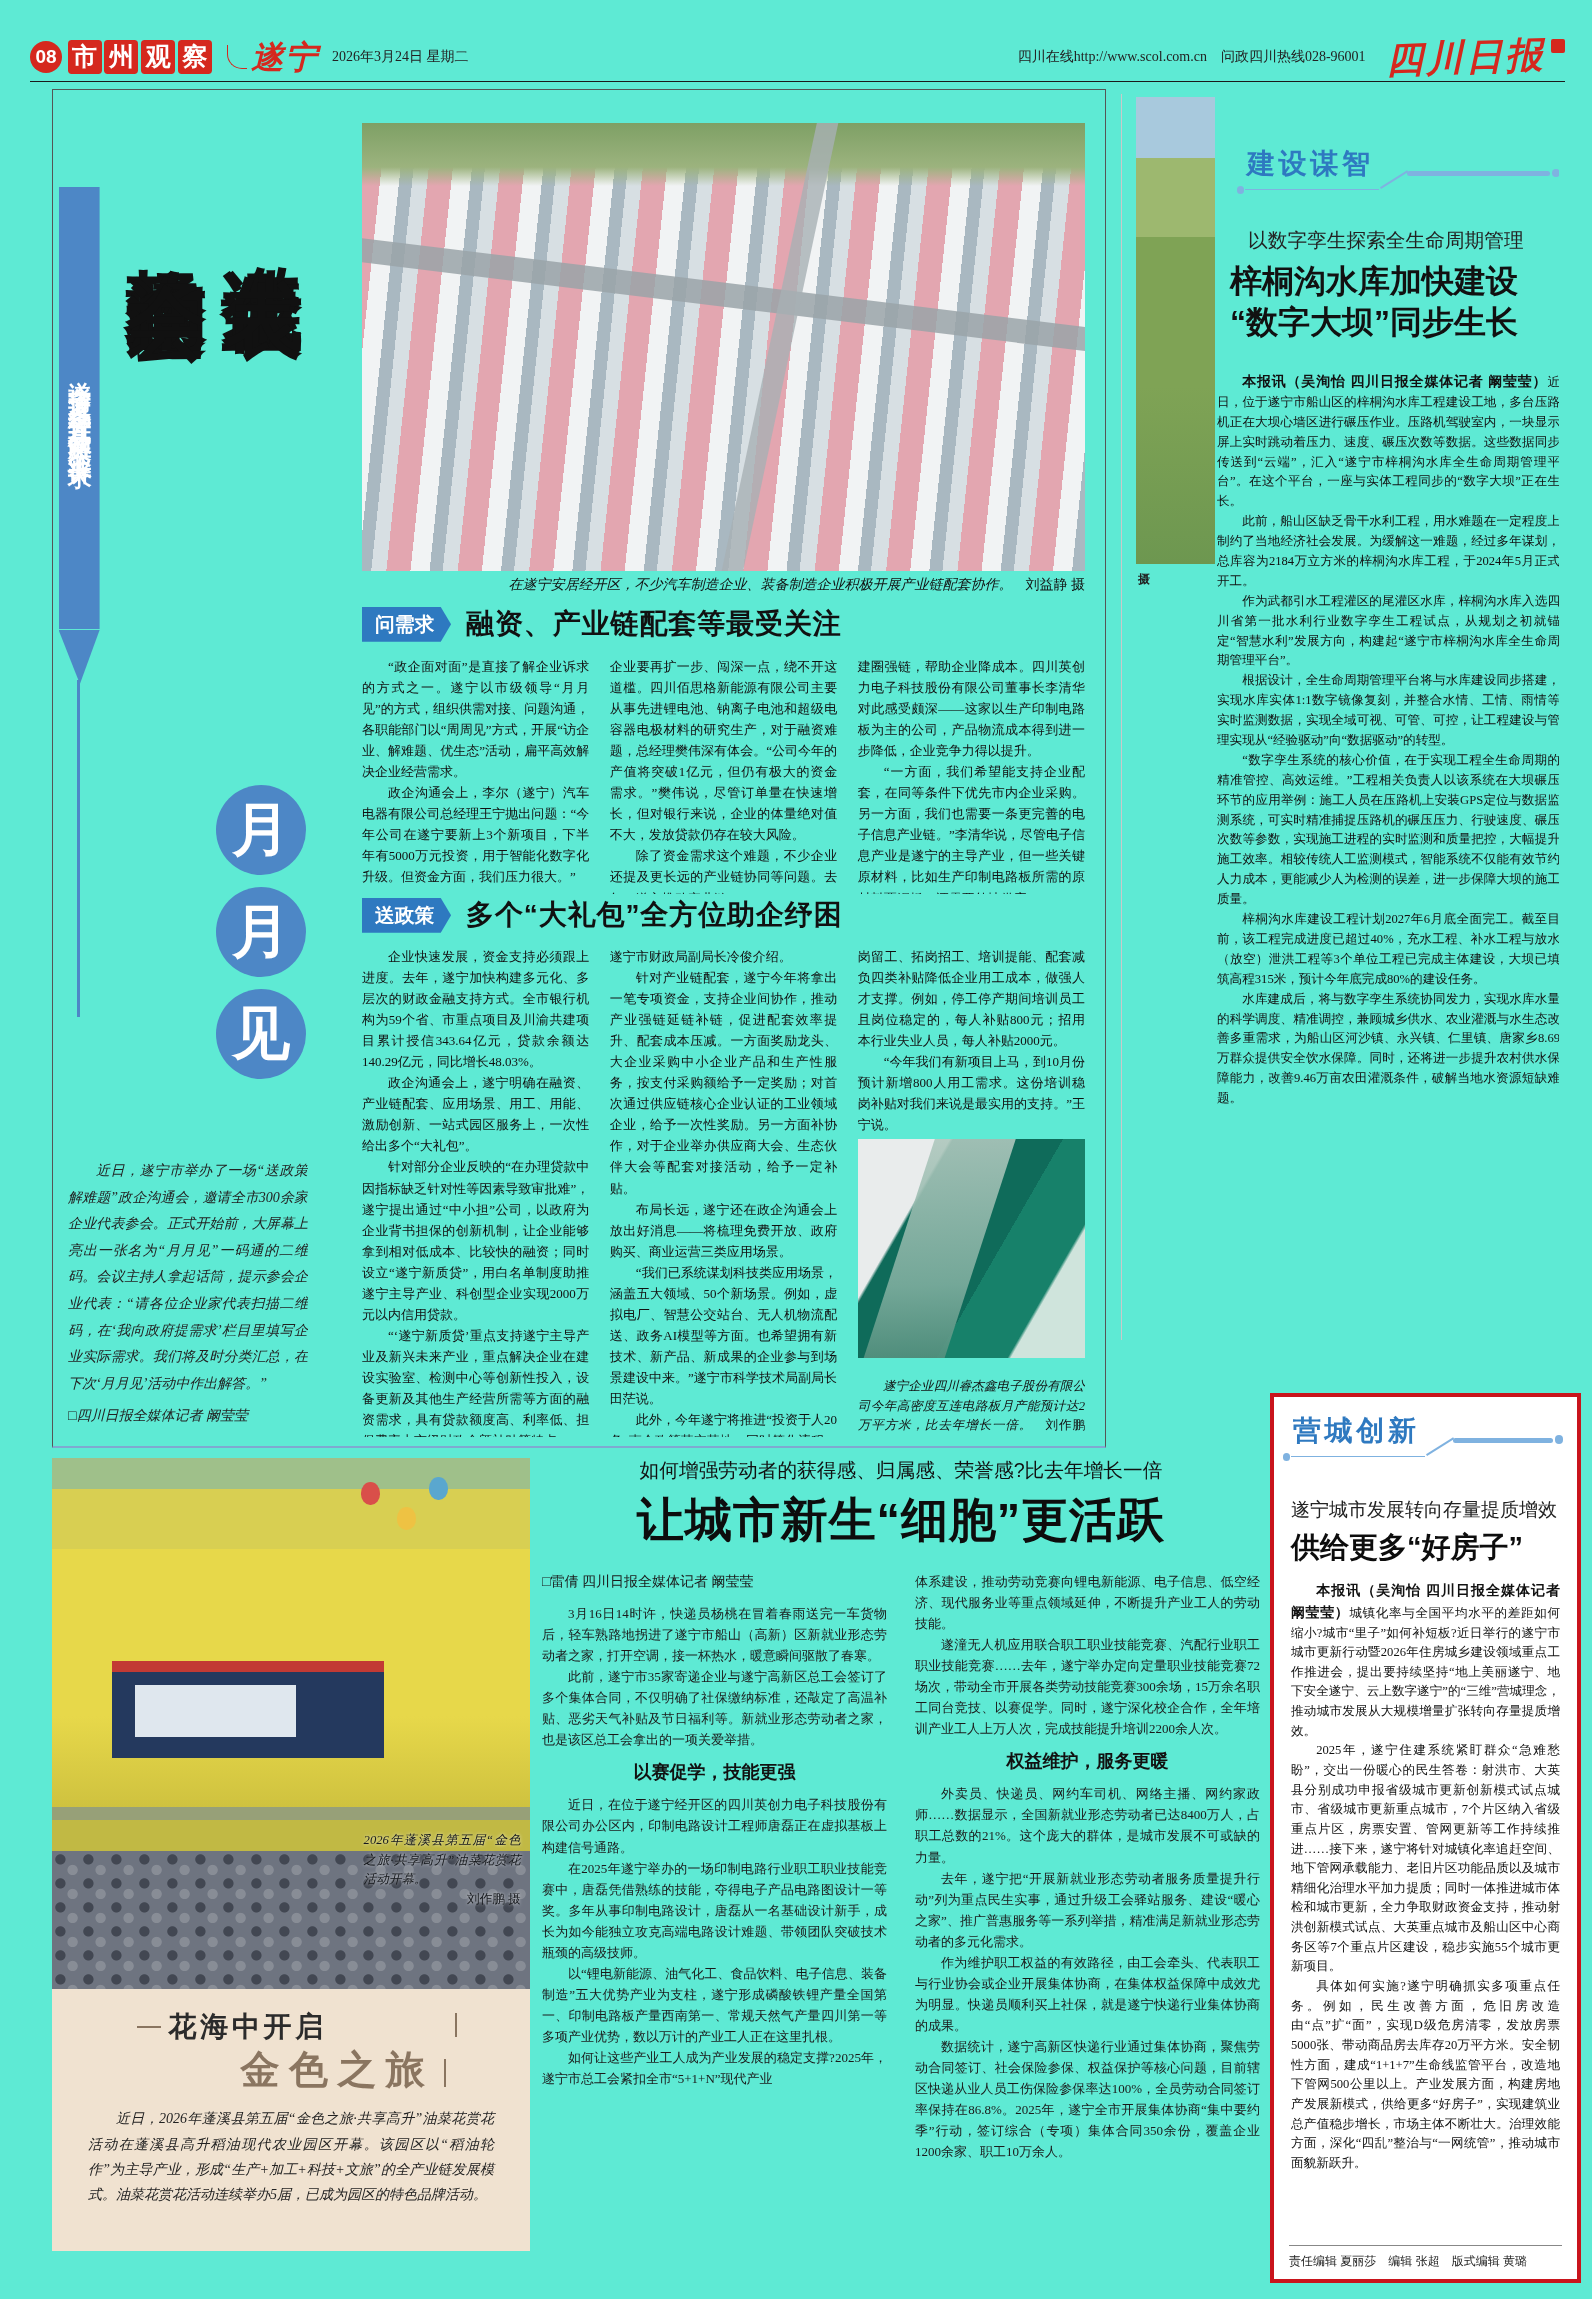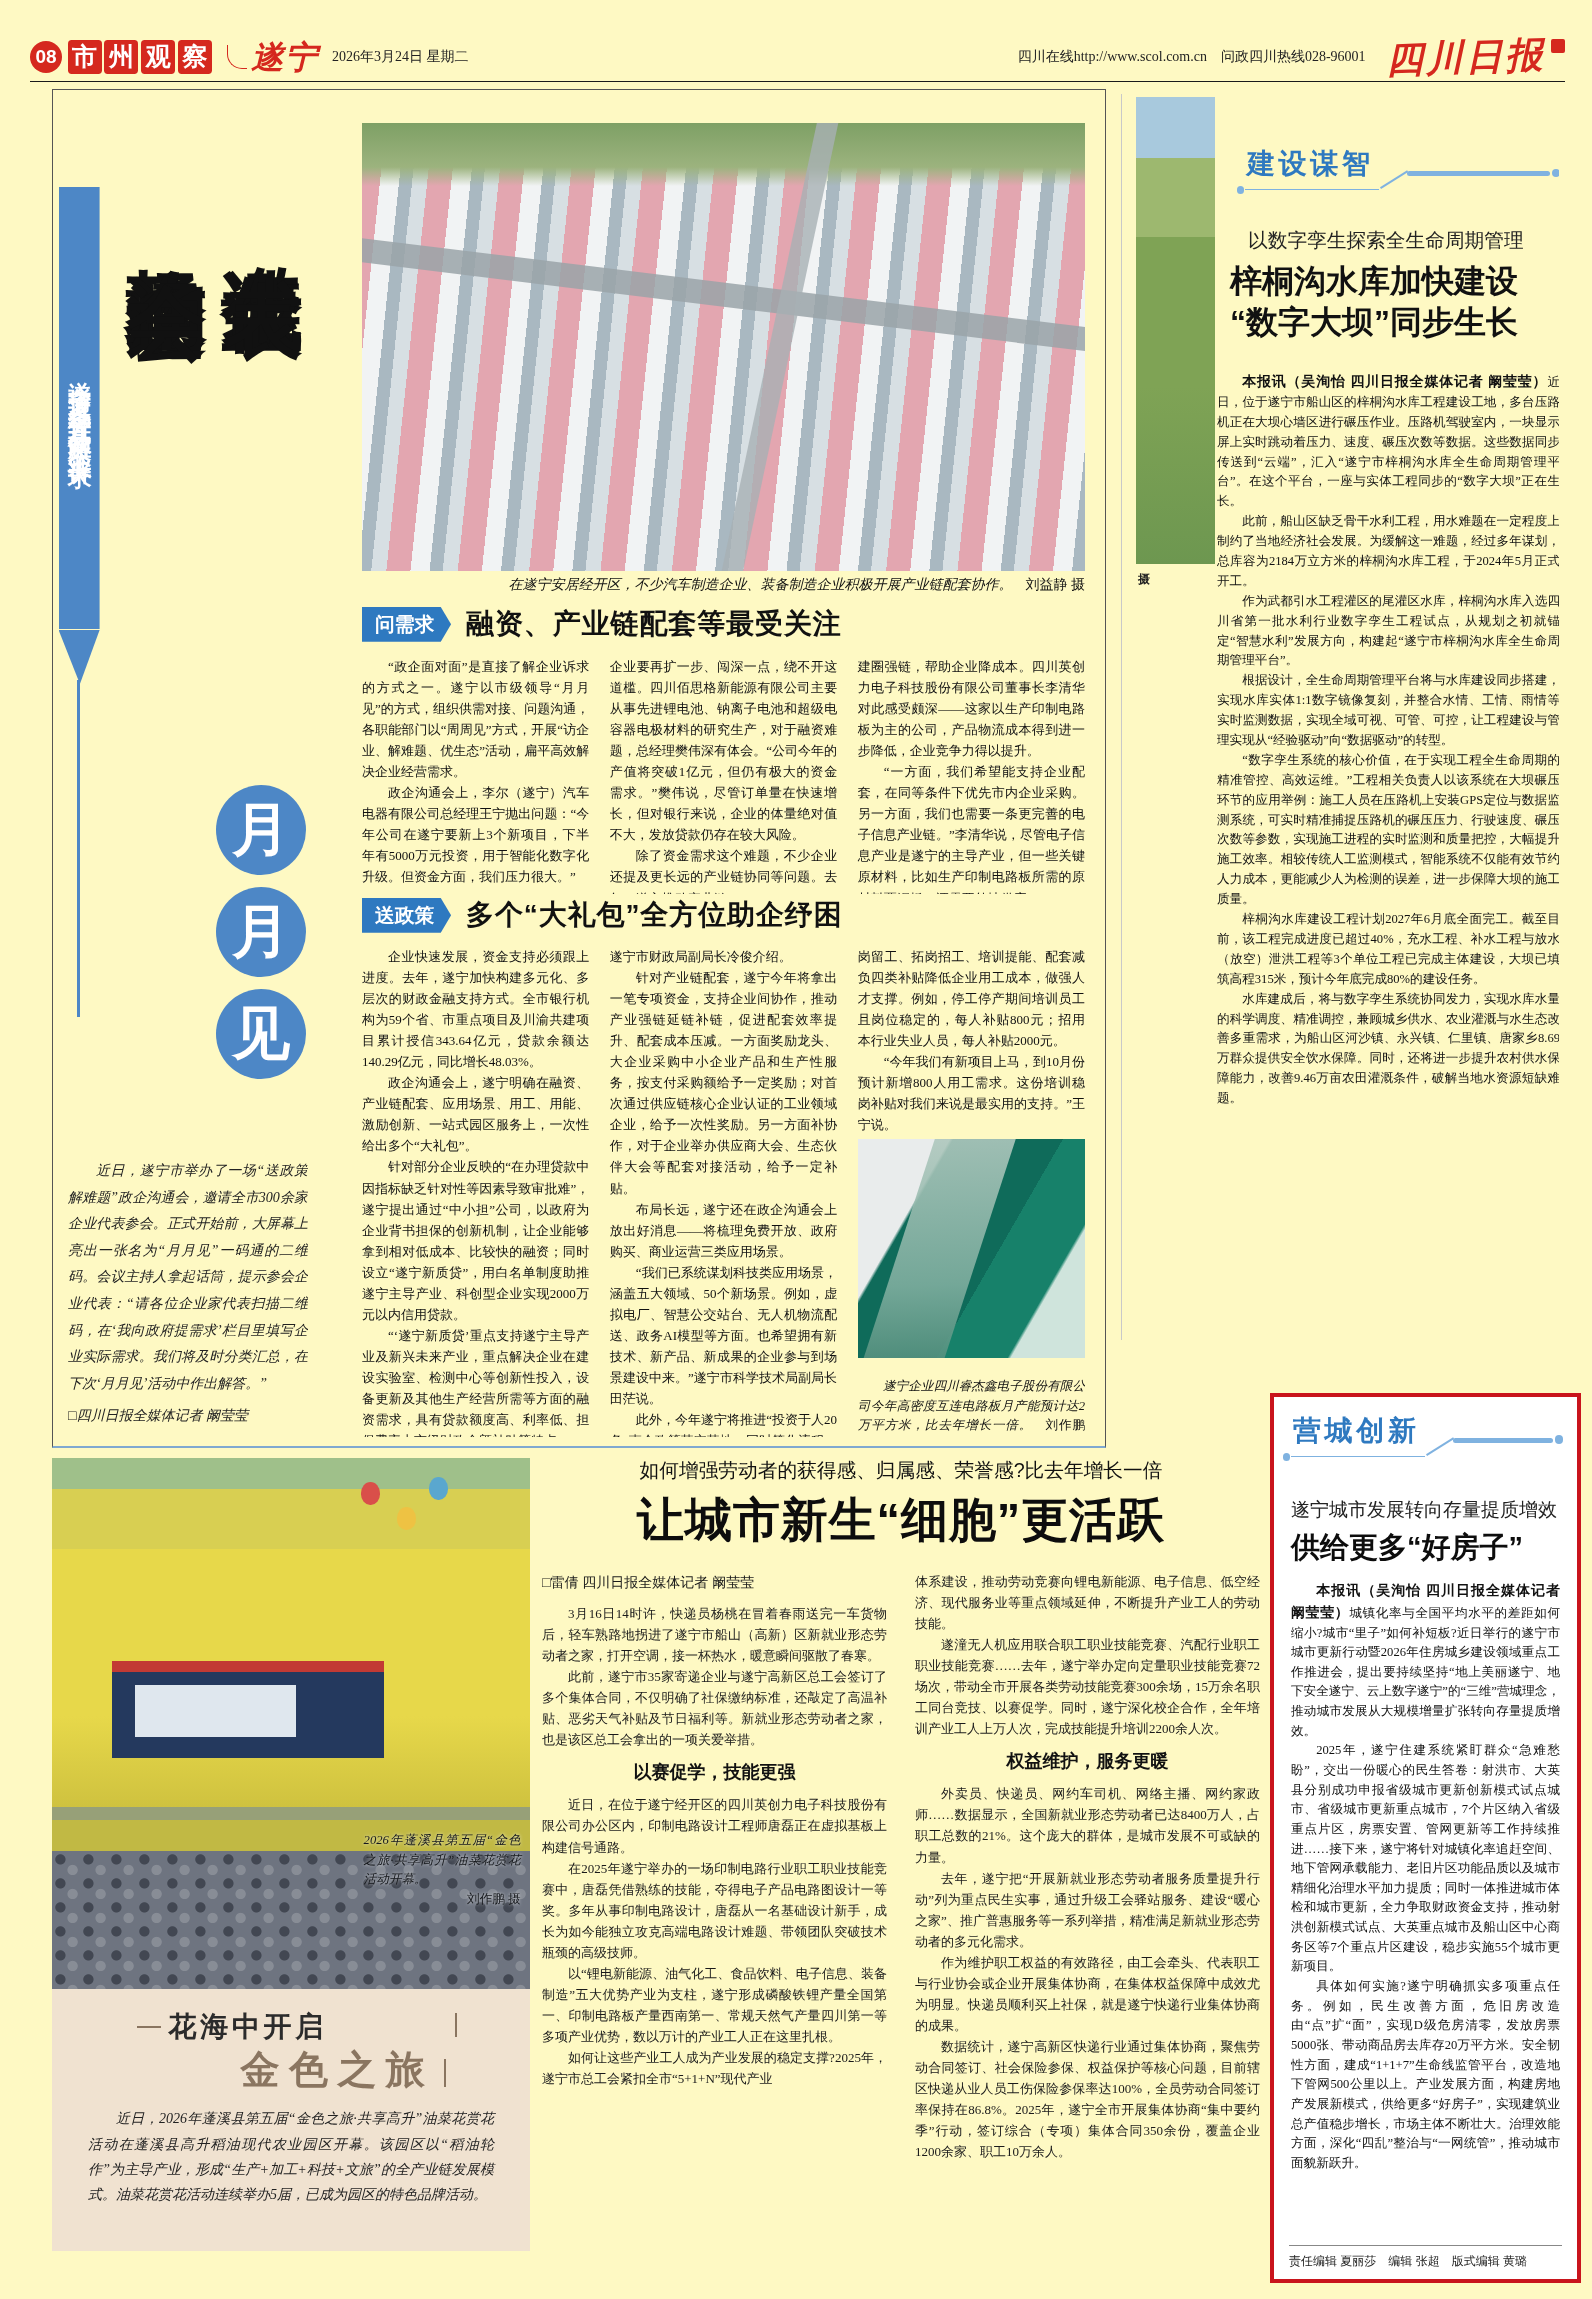--- a/index.html
+++ b/index.html
@@ -1,17 +1,17 @@
 <!DOCTYPE html>
 <html style="font-size:15px"><head>
 <meta charset="utf-8">
 <style>
   * { margin:0; padding:0; box-sizing:border-box; }
   html,body { background:#e8e8e8; }
-  .page { position:relative; width:1593px; height:2299px; background:#fef9c3;
+  .page { position:relative; width:1593px; height:2299px; background:#5eead4;
           font-family:"Liberation Serif","DejaVu Serif",serif; color:#1a1a1a; overflow:hidden; margin:0 auto; }
 
   
   .hdr { position:absolute; left:30px; right:28px; top:39px; height:43px;
          display:flex; align-items:center; border-bottom:1.9px solid #1a1a1a; padding-bottom:5.6px; }
   .ed-badge { width:32px; height:32px; background:#d5281e; border-radius:50%; color:#fff;
               font:bold 19px/32px "Liberation Sans",sans-serif; text-align:center; margin-right:5.6px; }
   .sec-tiles { display:flex; gap:2.8px; margin-right:13px; }
   .sec-tiles span { width:34px; height:34px; background:#d5281e; border-radius:3.7px; color:#fff;
                     font:bold 25px/34px "Liberation Serif",serif; text-align:center; }
@@ -105,21 +105,21 @@
 
   
   .labor { position:absolute; left:542px; top:1458px; width:718px; height:793px; overflow:hidden; }
   .labor-kicker { text-align:center; font:19.7px/1.3 "Liberation Sans",sans-serif; color:#111; }
   .labor-title { text-align:center; font:900 47px/1.15 "Liberation Sans","DejaVu Sans",sans-serif;
                  color:#0d0d0d; margin-top:9.4px; letter-spacing:0.9px; }
   .labor-cols { display:flex; gap:28px; margin-top:24px; height:656px; overflow:hidden; }
   .labor-cols .col { flex:1; font:13px/1.62 "Liberation Serif",serif; text-align:justify; }
   .labor-cols p { text-indent:2em; }
   .labor-cols p.cont { text-indent:0; }
-  .labor-cols p.by { text-indent:0; font-size:14px; margin-bottom:9.4px; font-family:Liberation Sans, sans-serif; }
+  .labor-cols p.by { text-indent:0; font-size:14px; margin-bottom:9.4px; font-family:Liberation Serif, serif; }
   .labor-cols h4 { text-align:center; font:900 18px/1.2 "Liberation Sans",sans-serif; margin:11.2px 0; color:#111; }
 
   
   .flower { position:absolute; left:52px; top:1458px; width:478px; height:793px; }
   .ph-field { position:relative; width:100%; height:349px;
               background:linear-gradient(180deg,#9fc08a 0 9%,#d8cf52 9% 26%,#e7d84a 26% 74%,#cfc23f 100%); }
   .stage { position:absolute; left:60px; bottom:49px; width:272px; height:86px; background:#24395e; }
   .stage .screen { position:absolute; left:22.5px; top:13px; width:161px; height:52px; background:#dfe7ee; }
   .stage .banner { position:absolute; left:0; top:-11.2px; width:100%; height:11.2px; background:#c23a34; }
   .balloon { position:absolute; width:19px; height:22.5px; border-radius:50% 50% 48% 48%; }

